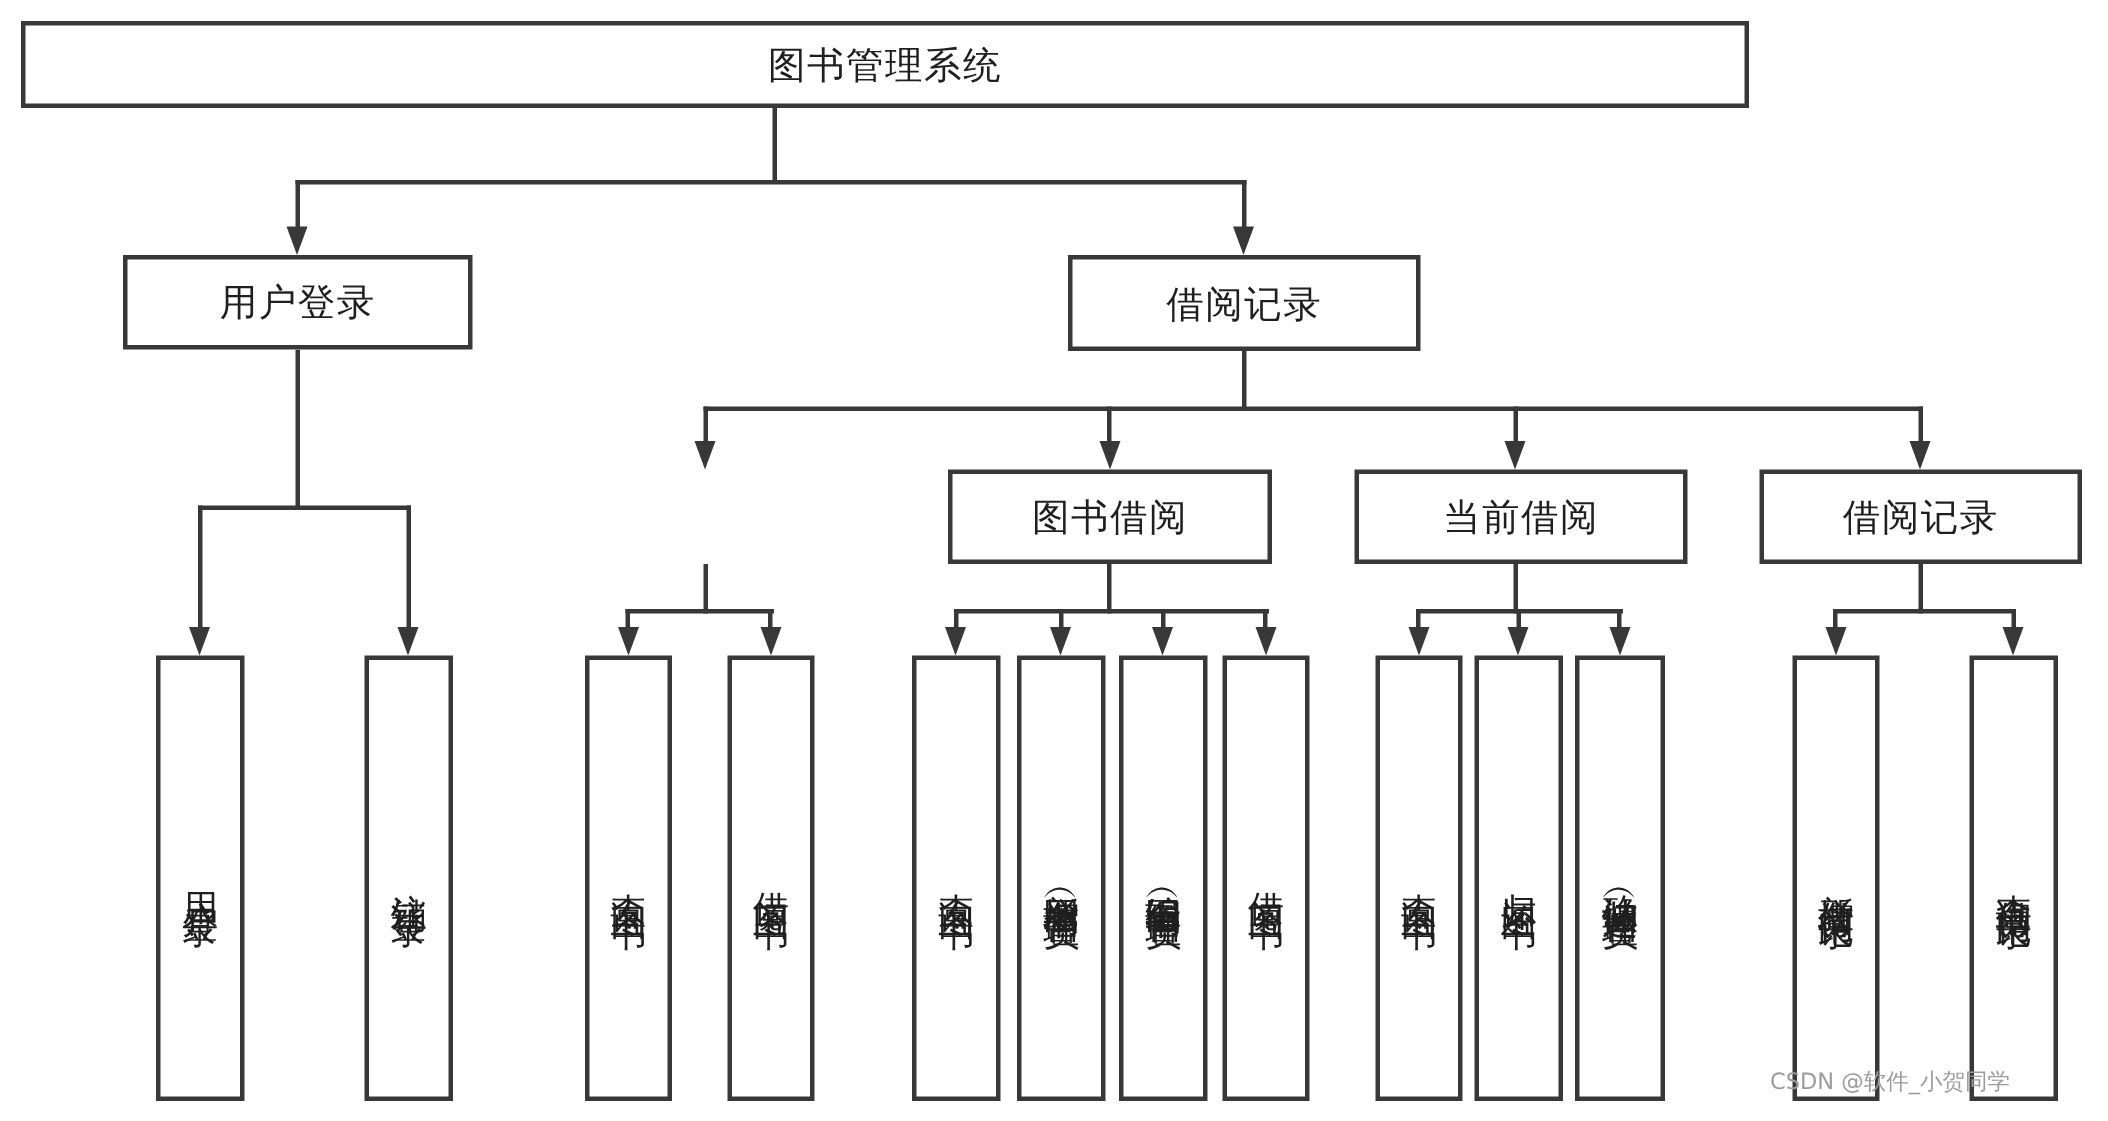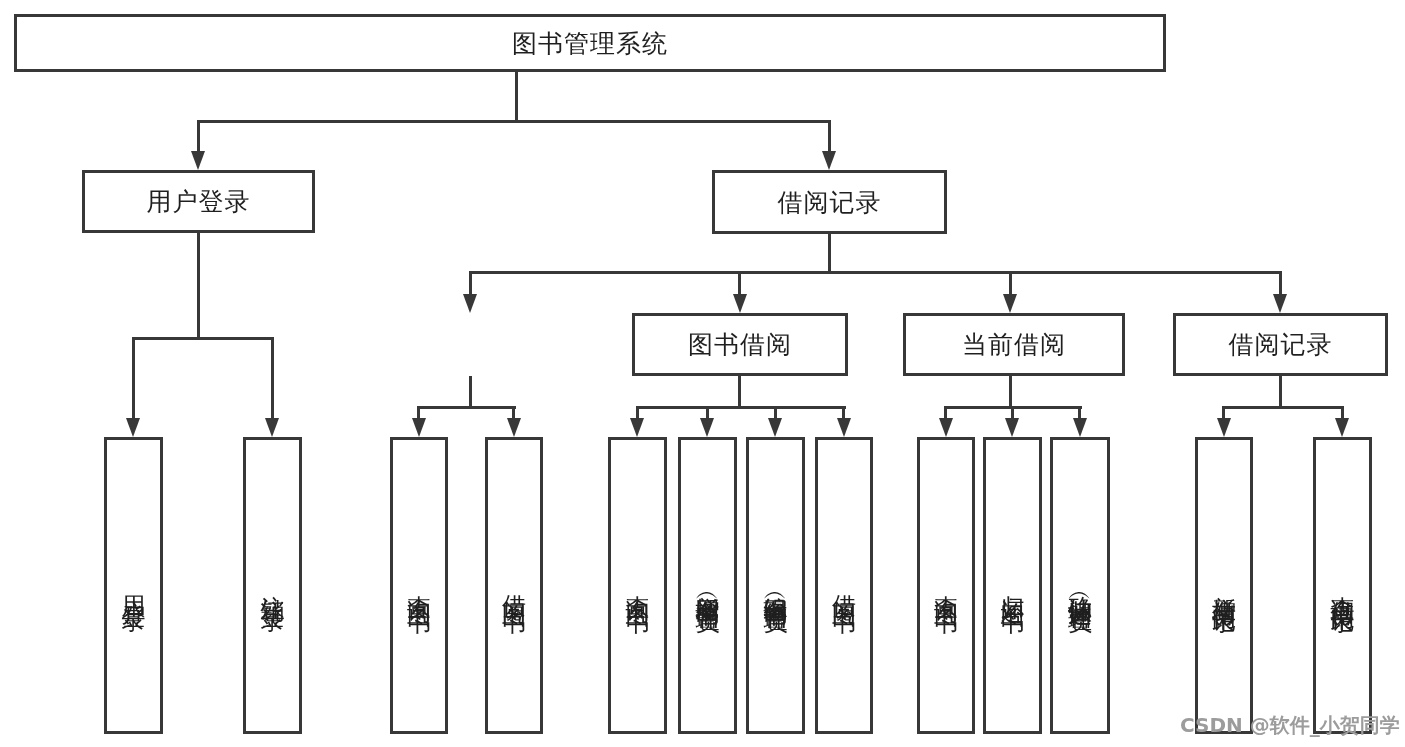--- a/index.html
+++ b/index.html
@@ -43,25 +43,24 @@
   .arrow{
     position:absolute;z-index:1;
     width:0;height:0;
     border-left:7px solid transparent;
     border-right:7px solid transparent;
     border-top:19px solid var(--line);
   }
   .watermark{
     position:absolute;
     left:1180px;top:712px;
-    font-size:20px;
+    font-size:15px;
     color:var(--watermark);
     z-index:5;
     white-space:nowrap;
-    font-weight:bold;
   }
 </style>
 </head>
 <body>
 
 <div class="canvas">
 
   <div class="box" style="left:14px;top:14px;width:1152px;height:58px;">图书管理系统</div>
 
   <div class="vline" style="left:515px;top:72px;height:48px;"></div>

